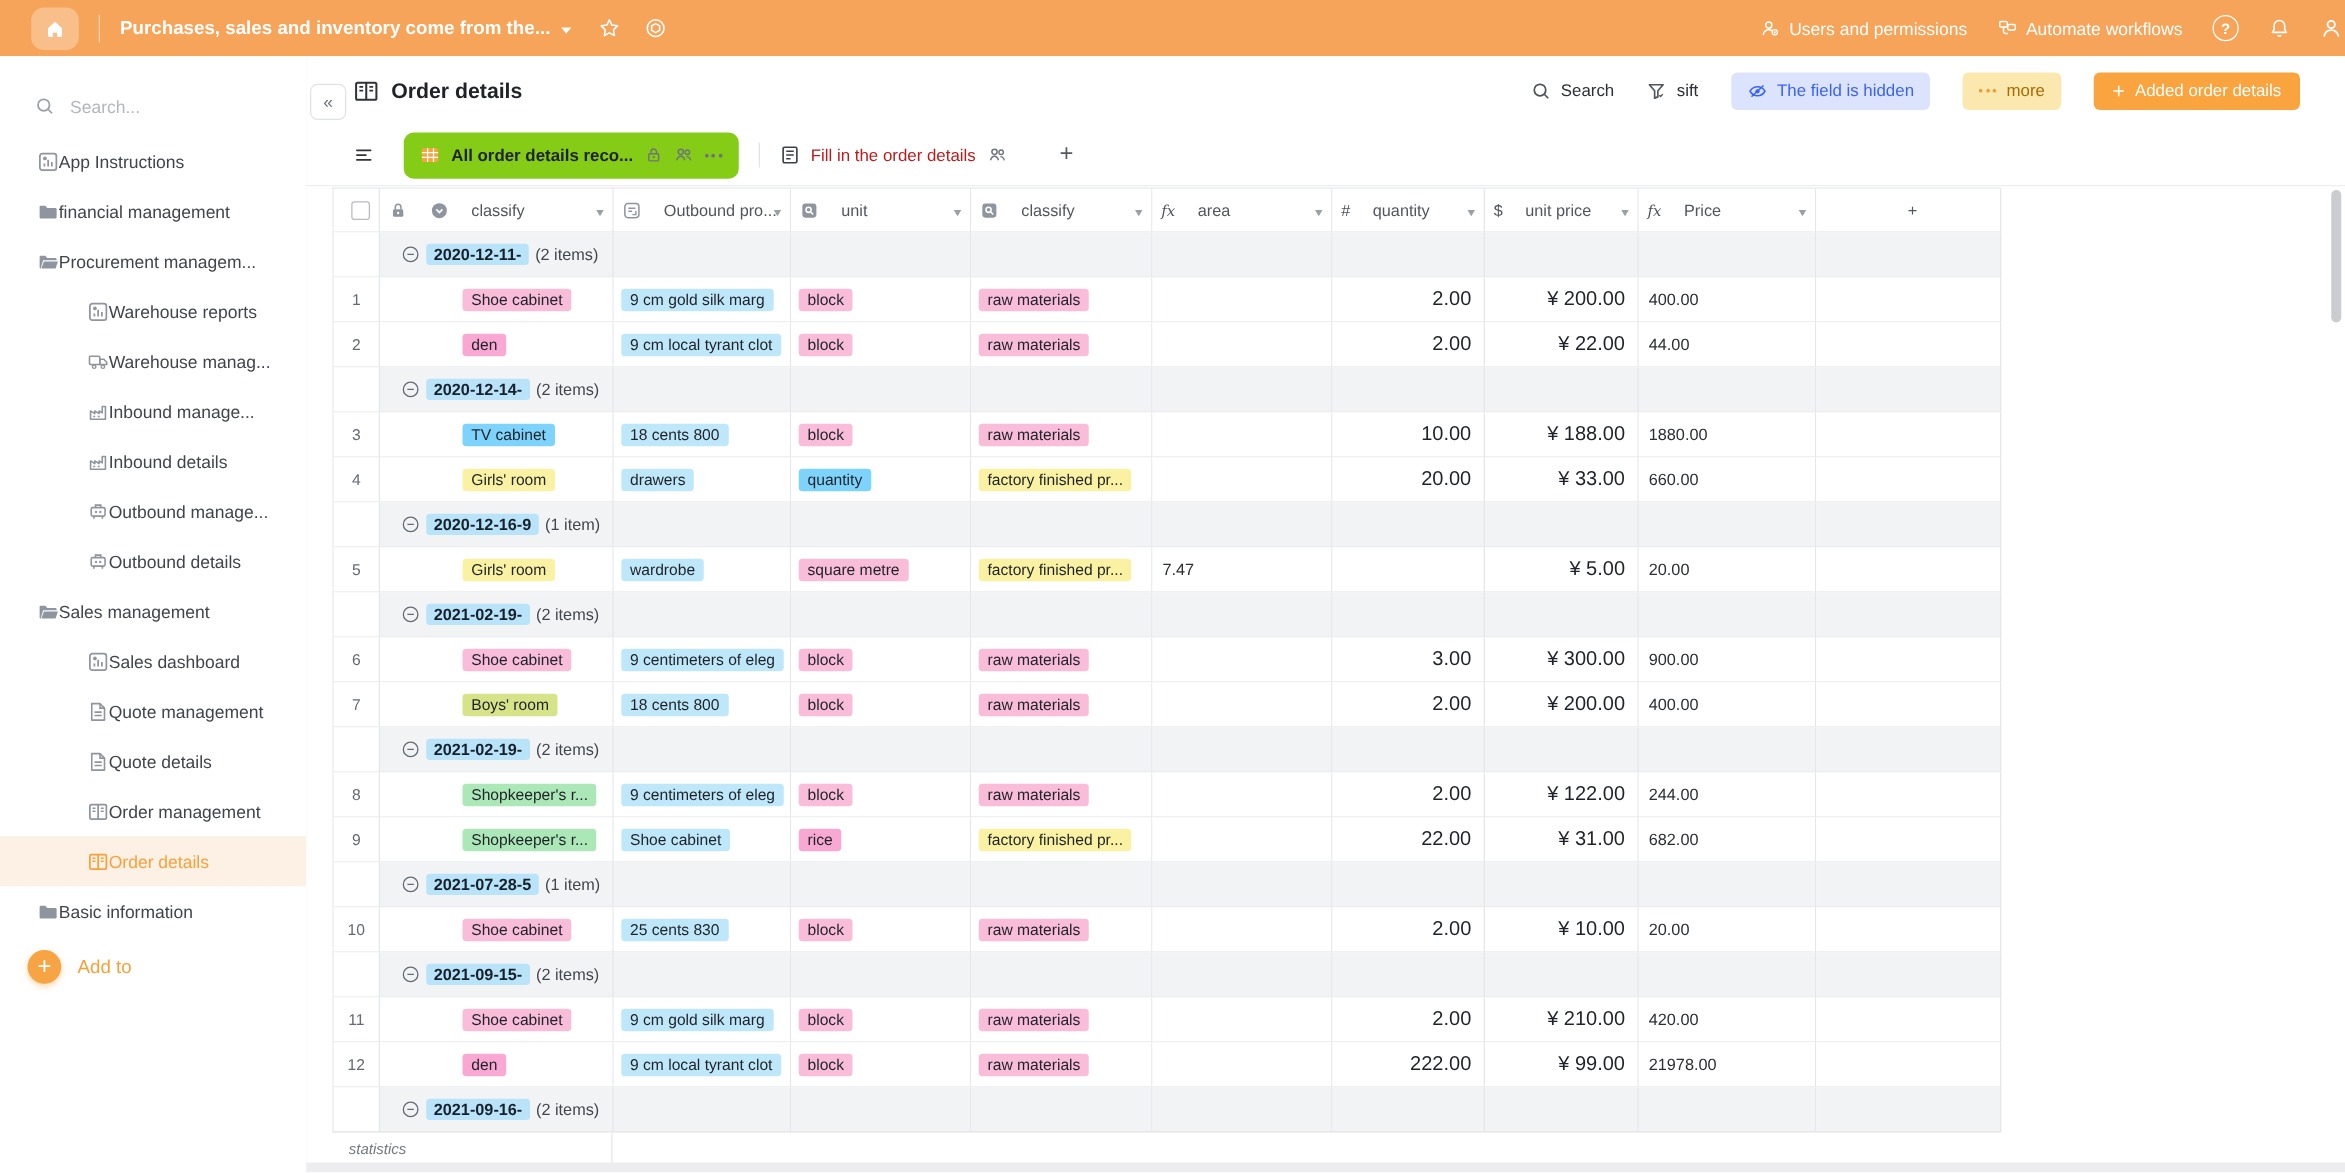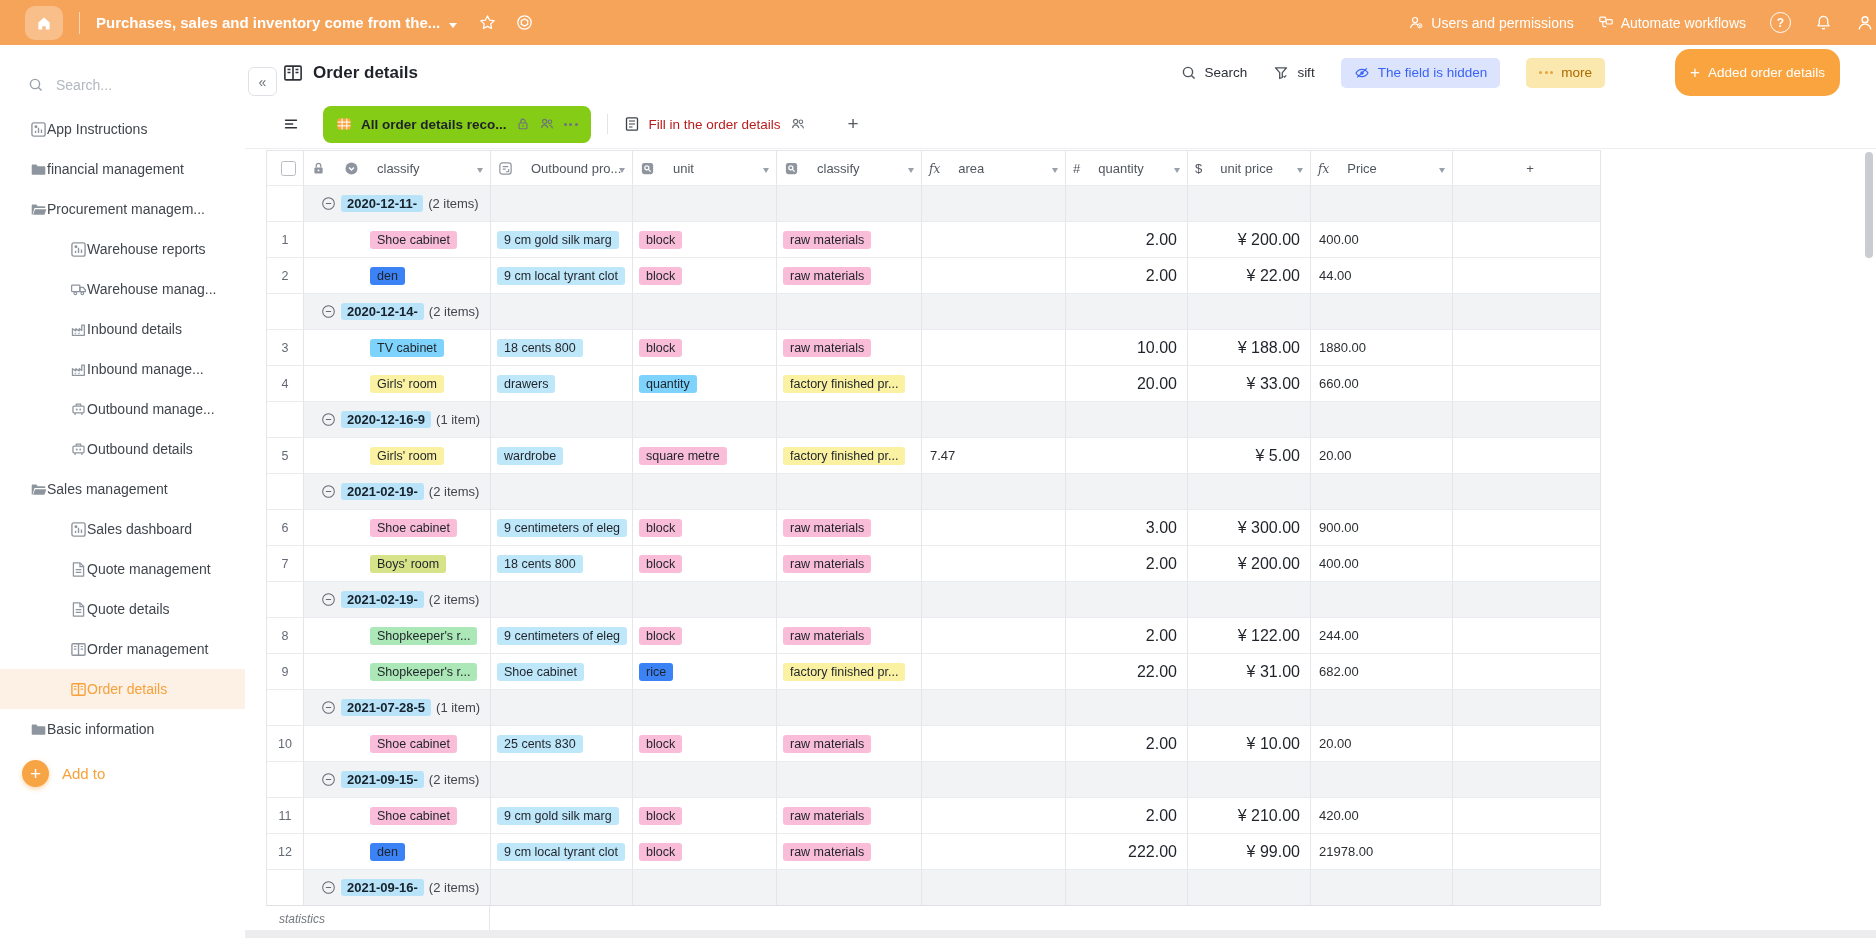--- a/index.html
+++ b/index.html
@@ -48,22 +48,22 @@
   .main-header{position:absolute;left:0;top:0;width:100%;height:55px;display:flex;align-items:center;}
   .mh-left{display:flex;align-items:center;gap:10px;margin-left:38px;color:#2f3238;}
   .mh-title{font-size:17px;font-weight:bold;color:#1f2329;}
   .mh-right{margin-left:auto;display:flex;align-items:center;margin-right:36px;gap:26px;}
   .mh-tool{display:flex;align-items:center;gap:8px;font-size:13.5px;color:#2b2f36;cursor:pointer;}
   .mh-tool .icn{color:#4e545b;}
   .pill{height:30px;border-radius:5px;display:flex;align-items:center;gap:8px;padding:0 13px;
         font-size:13.5px;cursor:pointer;}
   .pill-blue{background:#dbe4fc;color:#3b63f3;}
   .pill-yellow{background:#fbe8ae;color:#a96a00;}
-  .btn-orange{height:47px;border-radius:15px;background:#f9a43e;color:#fff;display:flex;align-items:center;
-              gap:8px;padding:0 15px;font-size:13.5px;cursor:pointer;margin-left:44px;}
+  .btn-orange{height:30px;border-radius:5px;background:#f9a43e;color:#fff;display:flex;align-items:center;
+              gap:8px;padding:0 15px;font-size:13.5px;cursor:pointer;}
   .ic-plus-w::before{content:"+";font-size:17px;line-height:1;}
   .dots3{display:inline-flex;gap:2.5px;align-items:center;}
   .dots3 i{width:3px;height:3px;border-radius:50%;background:#e8a23b;display:block;}
   
   .tabbar{position:absolute;left:0;top:55px;width:100%;height:48px;display:flex;align-items:center;
           border-bottom:1px solid #eceef0;}
   .hamburger{margin-left:38px;color:#2f3238;cursor:pointer;}
   .tab-active{margin-left:24px;height:37px;background:#84cc16;border-radius:8px;display:flex;
               align-items:center;gap:9px;padding:0 13px;cursor:pointer;}
   .tab-active .lbl{font-size:13.5px;font-weight:bold;color:#1f2329;white-space:nowrap;}
@@ -95,21 +95,21 @@
   .grow .c{background:#f2f3f5;}
   .grow .c.c0{background:#fff;}
   .gwrap{display:flex;align-items:center;gap:5px;padding-left:17px;white-space:nowrap;}
   .gdate{background:#b9e3f9;border-radius:3px;padding:1px 6px;font-weight:bold;font-size:13px;color:#17212b;}
   .gcount{font-size:13px;color:#42464d;}
   .minus-ic{color:#646a73;}
   .num{justify-content:center;font-size:12.5px;color:#646a73;background:#fff;}
   .chip{display:inline-block;border-radius:3px;padding:2px 7px;font-size:12.5px;color:#1f2329;
         white-space:nowrap;margin-left:6px;max-width:calc(100% - 10px);overflow:hidden;box-sizing:border-box;}
   .chip.first{margin-left:66px;}
-  .pink{background:#f9bcd9;}.blue{background:#bfe7fa;}.red{background:#3b82f6;}
+  .pink{background:#f9bcd9;}.blue{background:#bfe7fa;}.red{background:#f9a8d4;}
   .orange{background:#7dd3fc;}.yellow{background:#faf2a2;}.olive{background:#d6e388;}
   .green{background:#ace8b7;}
   .val{font-size:13px;color:#2b2f33;width:100%;}
   .tl{padding-left:8px;justify-content:flex-start;}
   .tr-al{justify-content:flex-end;padding-right:10px;}
   .plus-col{justify-content:center;color:#6a7076;font-size:17px;}
   .tfoot{position:absolute;left:21px;top:860px;width:1334px;height:26px;border-top:1px solid #dfe1e5;
          display:flex;align-items:center;background:#fff;}
   .tfoot .stat-cell{width:224px;height:100%;border-right:1px solid #e4e6e9;display:flex;
                     align-items:center;padding-left:13px;box-sizing:border-box;}
@@ -243,30 +243,30 @@
           </span>
           <span class="sb-label">Warehouse manag...</span>
         </div>
         <div class="sb-item ind">
           <span class="icn s17">
             <svg viewBox="0 0 16 16">
               <path d="M2.3 13.5V7.3l3.2 2V7.3l3.2 2V7.3l2.4 1.5V3.9h2.4v9.6z" fill="none" stroke="currentColor" stroke-width="1.2" stroke-linejoin="round"></path>
               <path d="M4.3 11.5h1.5M7.7 11.5h1.5" stroke="currentColor" stroke-width="1.1"></path>
             </svg>
           </span>
-          <span class="sb-label">Inbound details</span>
+          <span class="sb-label">Inbound manage...</span>
         </div>
         <div class="sb-item ind">
           <span class="icn s17">
             <svg viewBox="0 0 16 16">
               <path d="M2.3 13.5V7.3l3.2 2V7.3l3.2 2V7.3l2.4 1.5V3.9h2.4v9.6z" fill="none" stroke="currentColor" stroke-width="1.2" stroke-linejoin="round"></path>
               <path d="M4.3 11.5h1.5M7.7 11.5h1.5" stroke="currentColor" stroke-width="1.1"></path>
             </svg>
           </span>
-          <span class="sb-label">Inbound manage...</span>
+          <span class="sb-label">Inbound details</span>
         </div>
         <div class="sb-item ind">
           <span class="icn s17">
             <svg viewBox="0 0 16 16">
               <rect x="2.8" y="4.8" width="10.4" height="6.4" rx="1" fill="none" stroke="currentColor" stroke-width="1.2"></rect>
               <path d="M6 4.8V2.9h4v1.9M4.8 11.2v1.9M11.2 11.2v1.9" fill="none" stroke="currentColor" stroke-width="1.2"></path>
               <circle cx="6.4" cy="8" r=".9" fill="currentColor"></circle>
               <circle cx="9.6" cy="8" r=".9" fill="currentColor"></circle>
             </svg>
           </span>

